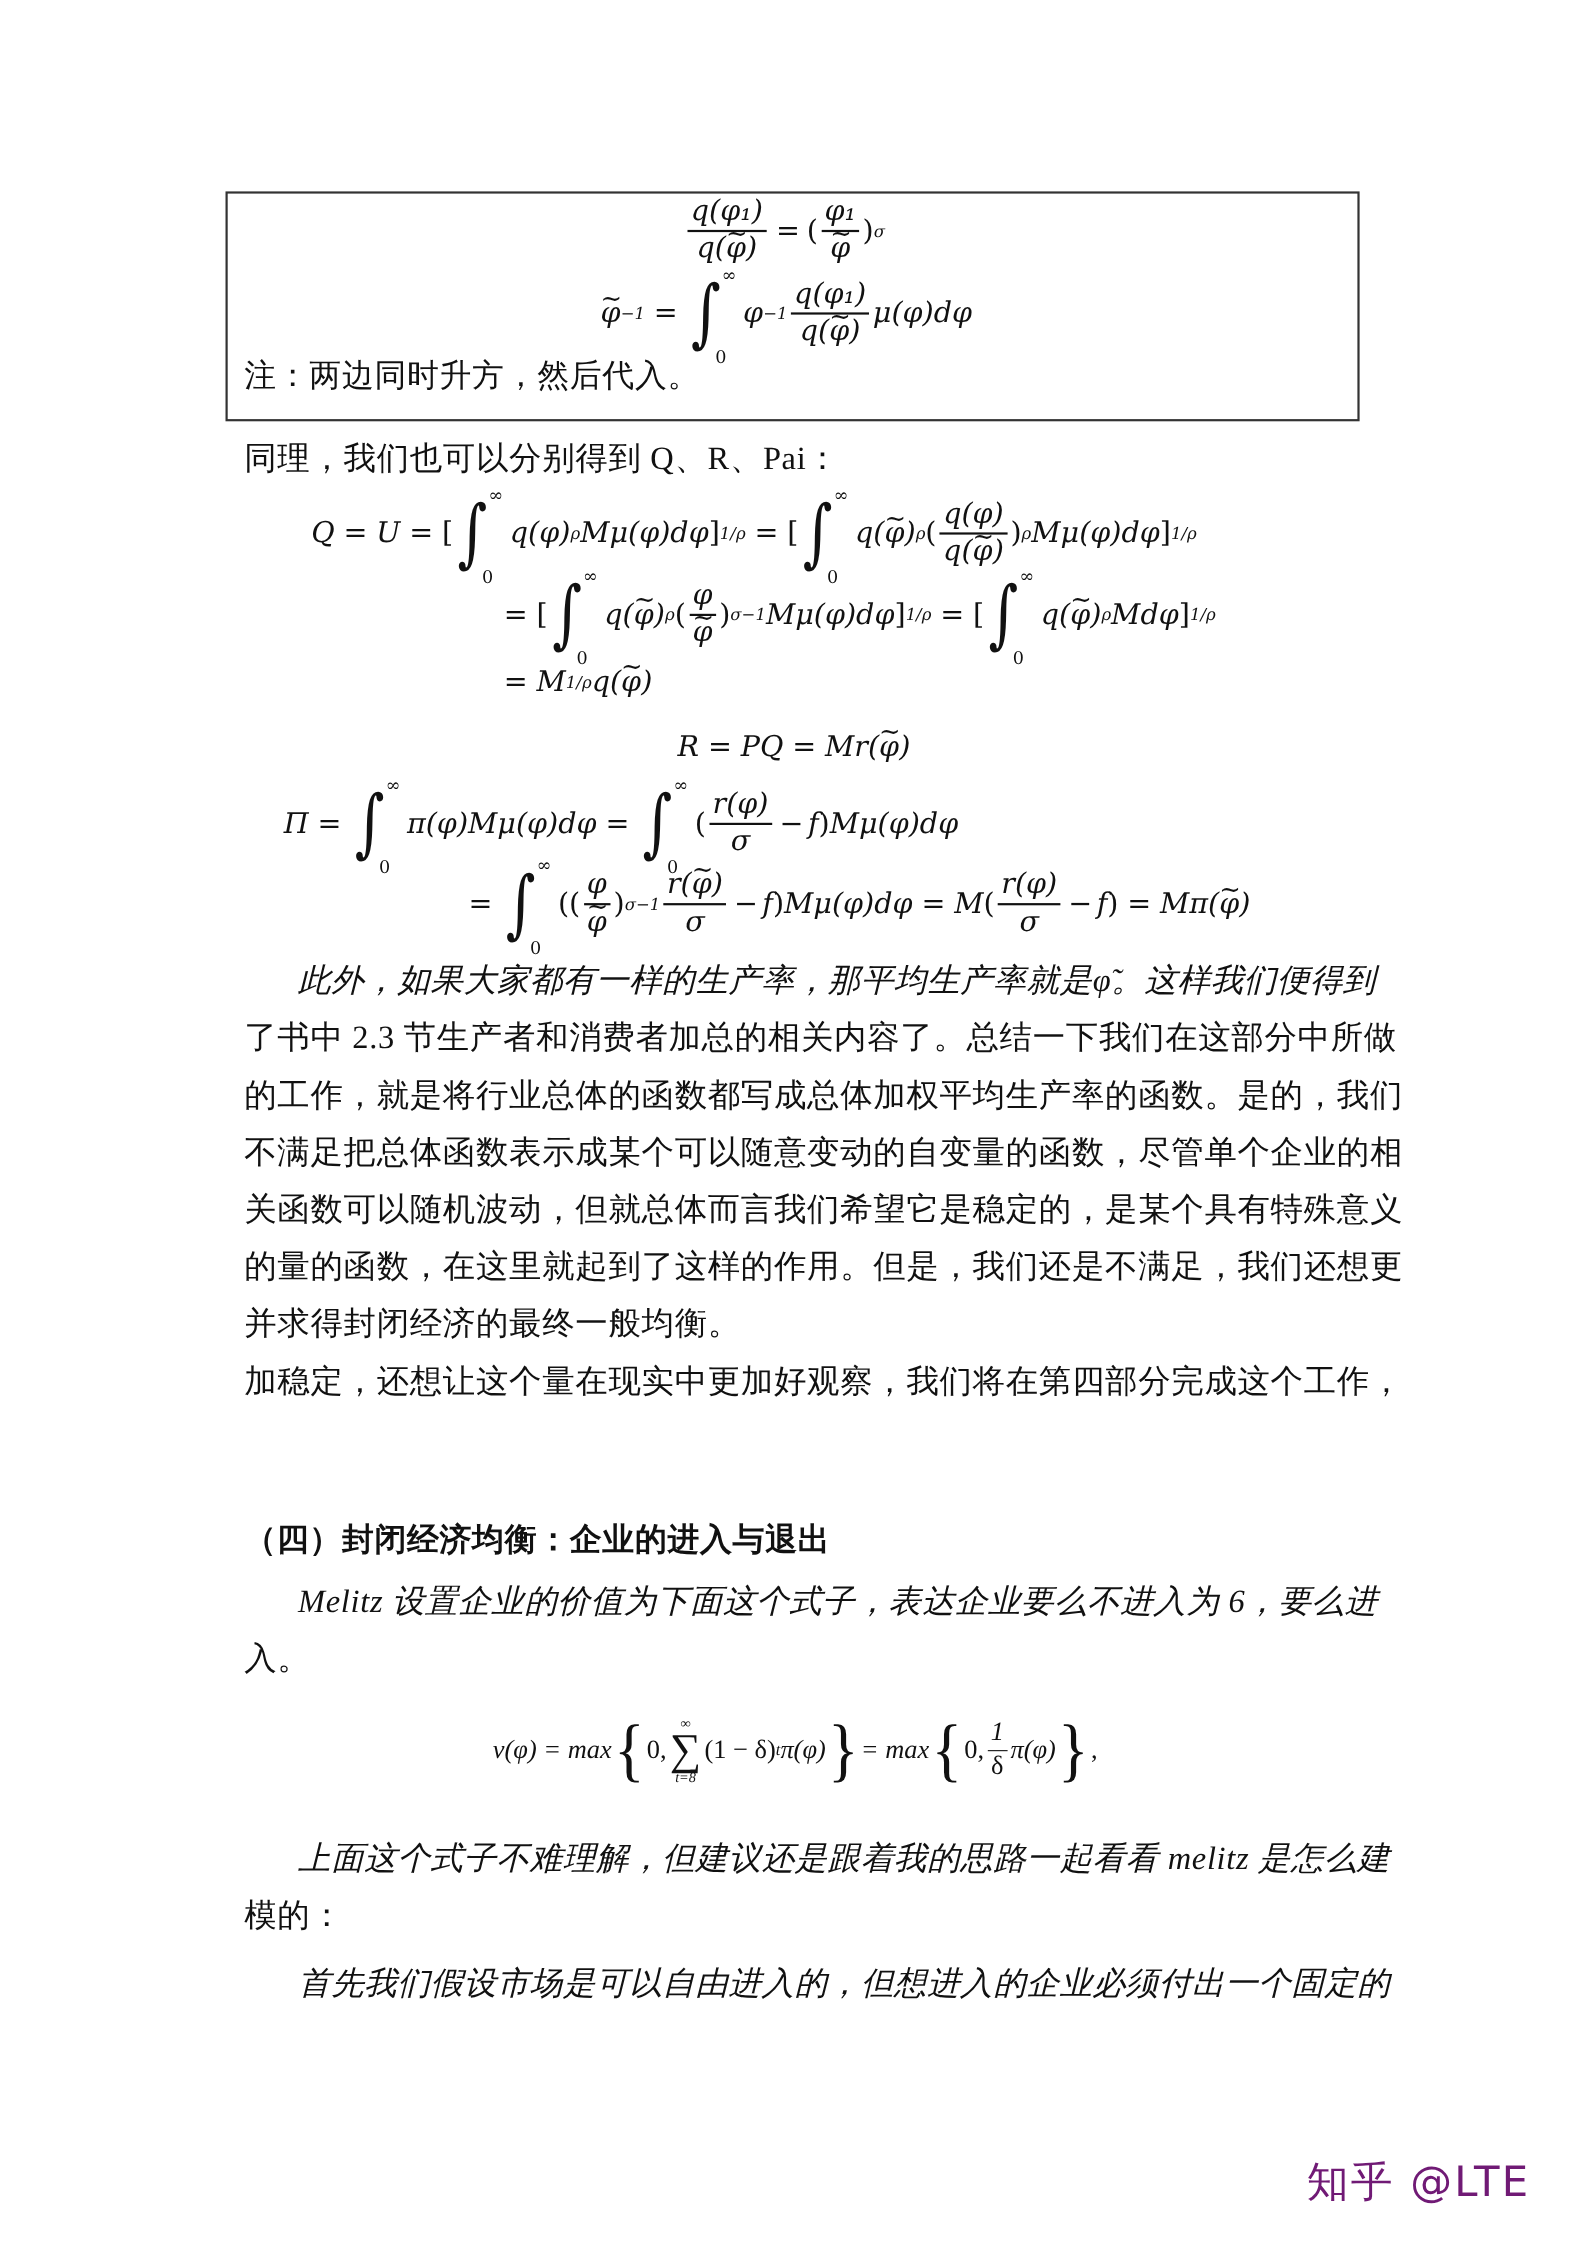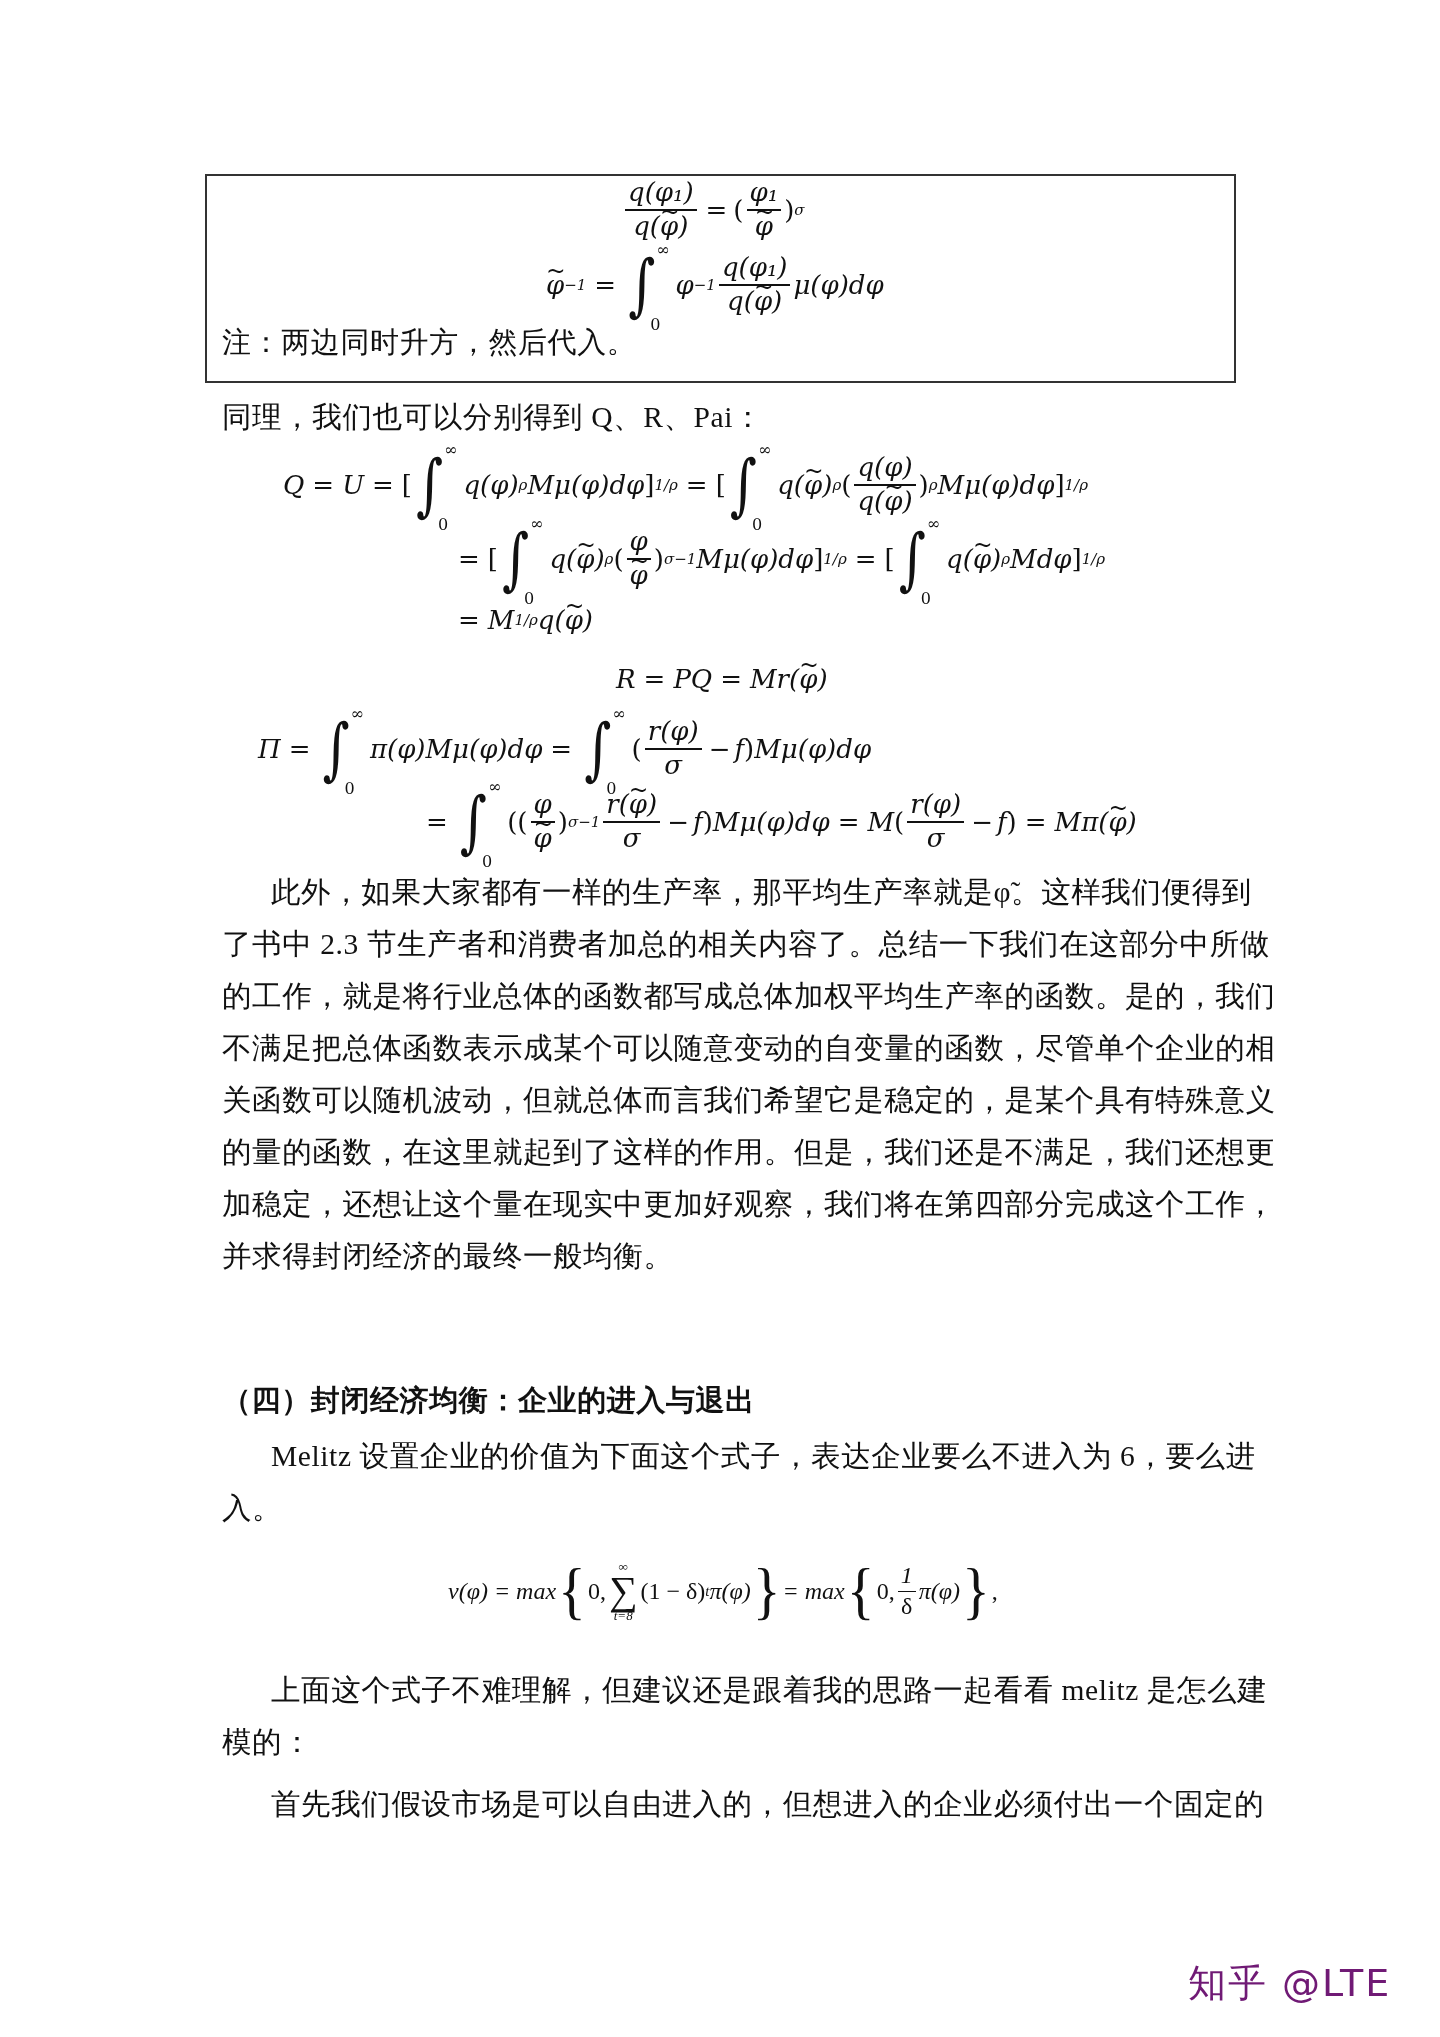--- a/index.html
+++ b/index.html
@@ -27,21 +27,21 @@
   .int .lim { display: inline-flex; flex-direction: column; justify-content: space-between; height: 74px; font-size: 16px; font-style: normal; margin-left: 1px; }
   .int .lim .hi { margin-top: -8px; }
   .int .lim .lo { margin-bottom: -12px; margin-left: -6px; }
   sup { font-size: 15px; vertical-align: 12px; }
   .tilde { position: relative; display: inline-block; }
   .tilde::before { content: "~"; position: absolute; top: -0.55em; left: 0; right: 0; text-align: center; font-style: normal; font-size: 0.9em; }
   .text {
     position: absolute; left: 222px; width: 1010px; font-size: 29.5px; line-height: 52px;
     letter-spacing: 0.6px; white-space: nowrap; color: #111;
   }
-  .indent { padding-left: 49px; }
+  .indent { padding-left: 49px; font-style: italic; }
   .note { font-size: 29px; }
   .heading { font-weight: bold; font-size: 29px; }
   .brace { font-size: 58px; font-style: normal; line-height: 1; transform: scaleY(1.1); display: inline-block; margin: 0 2px; }
   .sum { display: inline-flex; flex-direction: column; align-items: center; margin: 0 3px; font-style: normal; }
   .sum .s { font-size: 40px; line-height: 0.9; }
   .sum .l { font-size: 13px; line-height: 1; font-style: italic; }
   .watermark {
     position: absolute; left: 1188px; top: 1958px; font-family: "DejaVu Sans", "Liberation Sans", sans-serif;
     font-size: 38px; color: #701a75; letter-spacing: 2px;
   }
@@ -254,22 +254,22 @@
       <span>Mπ(<span class="tilde">φ</span>)</span>
   </div>
 
   <div class="text" style="top:866px;">
     <div class="indent">此外，如果大家都有一样的生产率，那平均生产率就是φ̃。这样我们便得到</div>
     <div>了书中 2.3 节生产者和消费者加总的相关内容了。总结一下我们在这部分中所做</div>
     <div>的工作，就是将行业总体的函数都写成总体加权平均生产率的函数。是的，我们</div>
     <div>不满足把总体函数表示成某个可以随意变动的自变量的函数，尽管单个企业的相</div>
     <div>关函数可以随机波动，但就总体而言我们希望它是稳定的，是某个具有特殊意义</div>
     <div>的量的函数，在这里就起到了这样的作用。但是，我们还是不满足，我们还想更</div>
+    <div>并求得封闭经济的最终一般均衡。</div>
     <div>加稳定，还想让这个量在现实中更加好观察，我们将在第四部分完成这个工作，</div>
-    <div>并求得封闭经济的最终一般均衡。</div>
   </div>
 
   <div class="text heading" style="top:1374px;">（四）封闭经济均衡：企业的进入与退出</div>
 
   <div class="text" style="top:1430px;">
     <div class="indent">Melitz 设置企业的价值为下面这个式子，表达企业要么不进入为 6，要么进</div>
     <div>入。</div>
   </div>
 
   <div class="eq" style="left:448px; top:1560px; font-family:'Liberation Serif','DejaVu Serif',serif; font-size:24px;">

